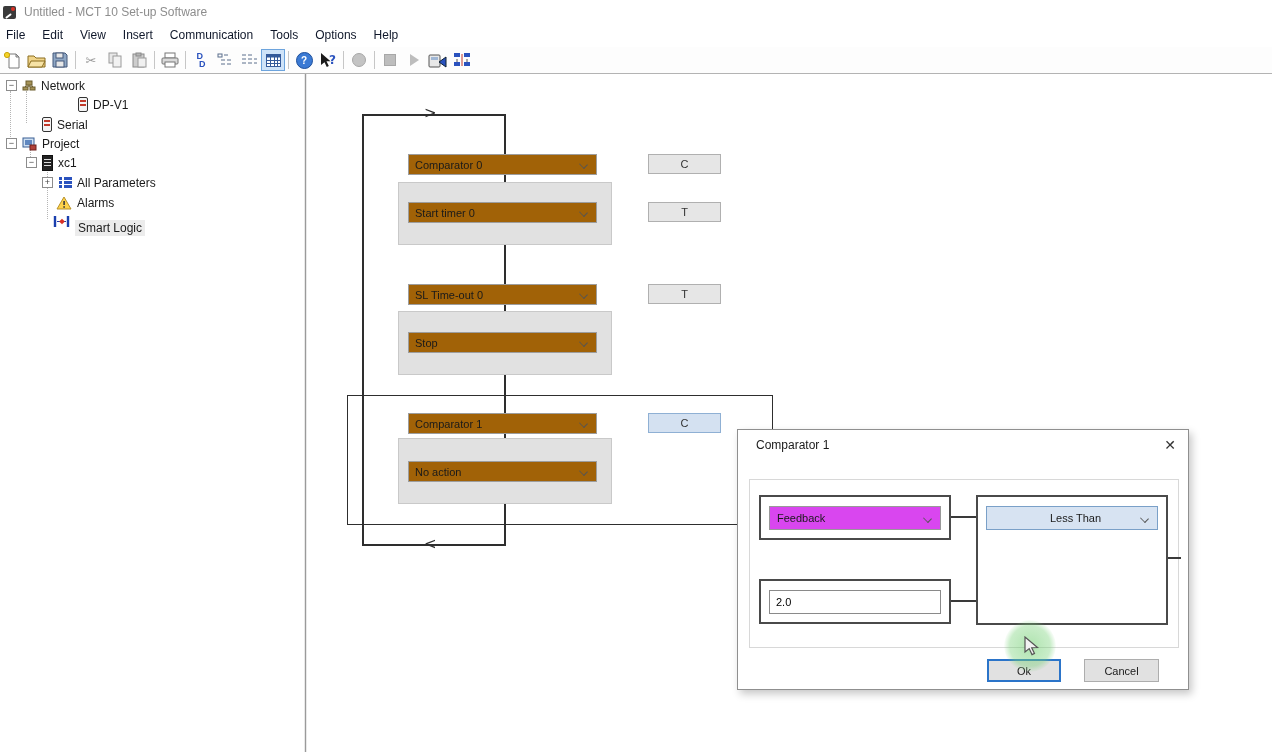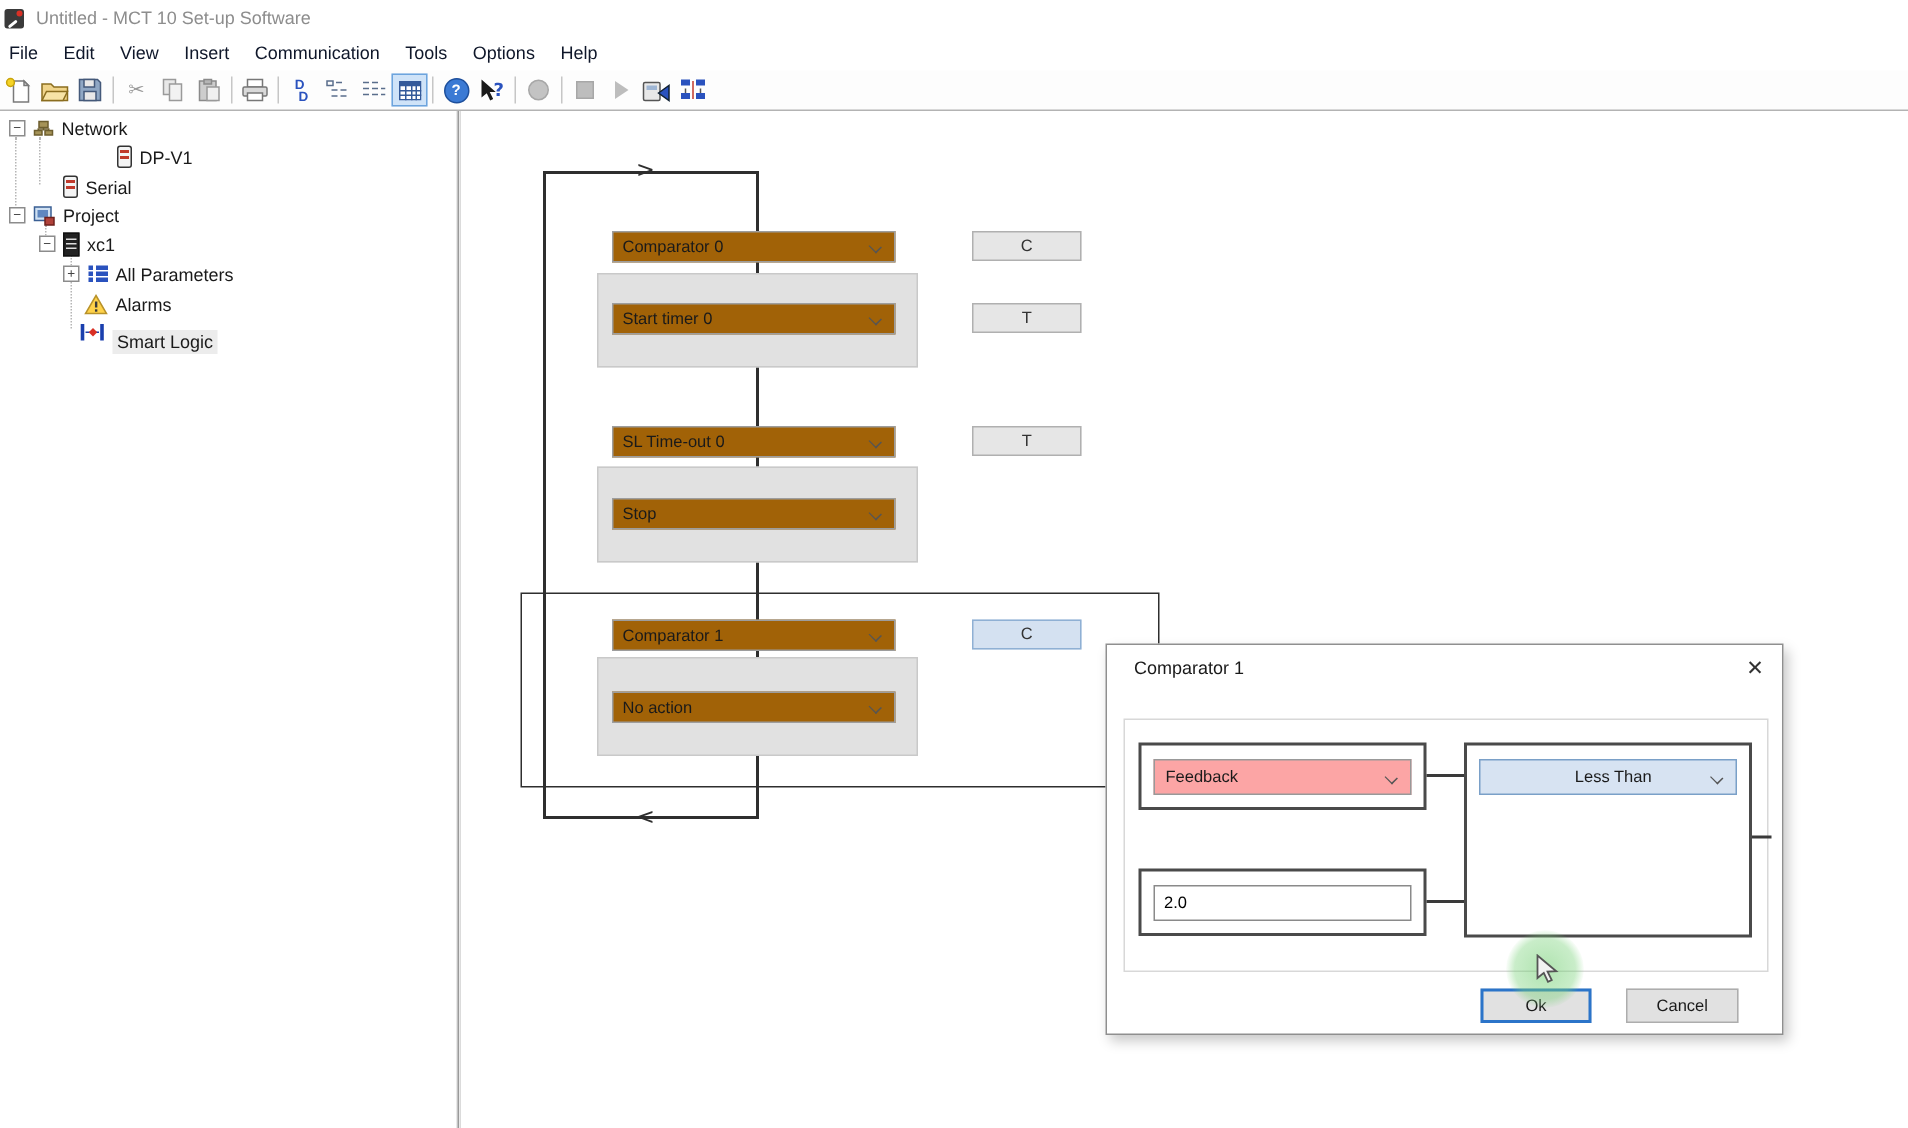--- a/index.html
+++ b/index.html
@@ -54,21 +54,21 @@
     display:flex;align-items:center;justify-content:center;font-size:11px;color:#333;}
   .tagbtn.hl{background:#d4e1f1;border-color:#8fb0d4;}
   
   .dialog{position:absolute;left:737px;top:429px;width:452px;height:261px;background:#fff;border:1px solid #8f8f8f;
     box-shadow:3px 4px 8px rgba(0,0,0,.22);box-sizing:border-box;z-index:10;}
   .dlg-title{position:absolute;left:18px;top:8px;font-size:12px;color:#1a1a1a;}
   .dlg-close{position:absolute;right:8px;top:5px;width:20px;height:20px;display:flex;align-items:center;justify-content:center;
     font-size:14px;color:#333;}
   .groupbox{position:absolute;left:11px;top:49px;width:430px;height:169px;border:1px solid #d8d8d8;box-sizing:border-box;}
   .darkbox{position:absolute;background:#fff;border:2px solid #4a4a4a;box-sizing:border-box;}
-  .dlg-dd{position:absolute;width:172px;height:24px;box-sizing:border-box;border:1px solid #999;background:#fca5a5;
+  .dlg-dd{position:absolute;width:172px;height:24px;box-sizing:border-box;border:1px solid #999;background:#d946ef;
     display:flex;align-items:center;font-size:11px;padding-left:7px;}
   .dlg-dd.sel{background:#d7e3f2;border-color:#7aa0c8;}
   .dlg-dd .chev{position:absolute;right:9px;top:8px;width:6px;height:6px;border-right:1.4px solid #555;border-bottom:1.4px solid #555;transform:rotate(45deg) scale(1,.8);}
   .dlg-line{position:absolute;background:#3a3a3a;}
   .value-input{position:absolute;width:172px;height:24px;box-sizing:border-box;border:1px solid #8a8a8a;background:#fff;
     font-size:11px;padding-left:6px;font-family:"Liberation Sans","DejaVu Sans",sans-serif;}
   .btn{position:absolute;height:23px;background:#e1e1e1;border:1px solid #adadad;box-sizing:border-box;
     display:flex;align-items:center;justify-content:center;font-size:11px;color:#1a1a1a;}
   .btn.default{border:2px solid #2b74c9;}
   .click-halo{position:absolute;left:1004px;top:620px;width:52px;height:52px;border-radius:50%;z-index:11;

